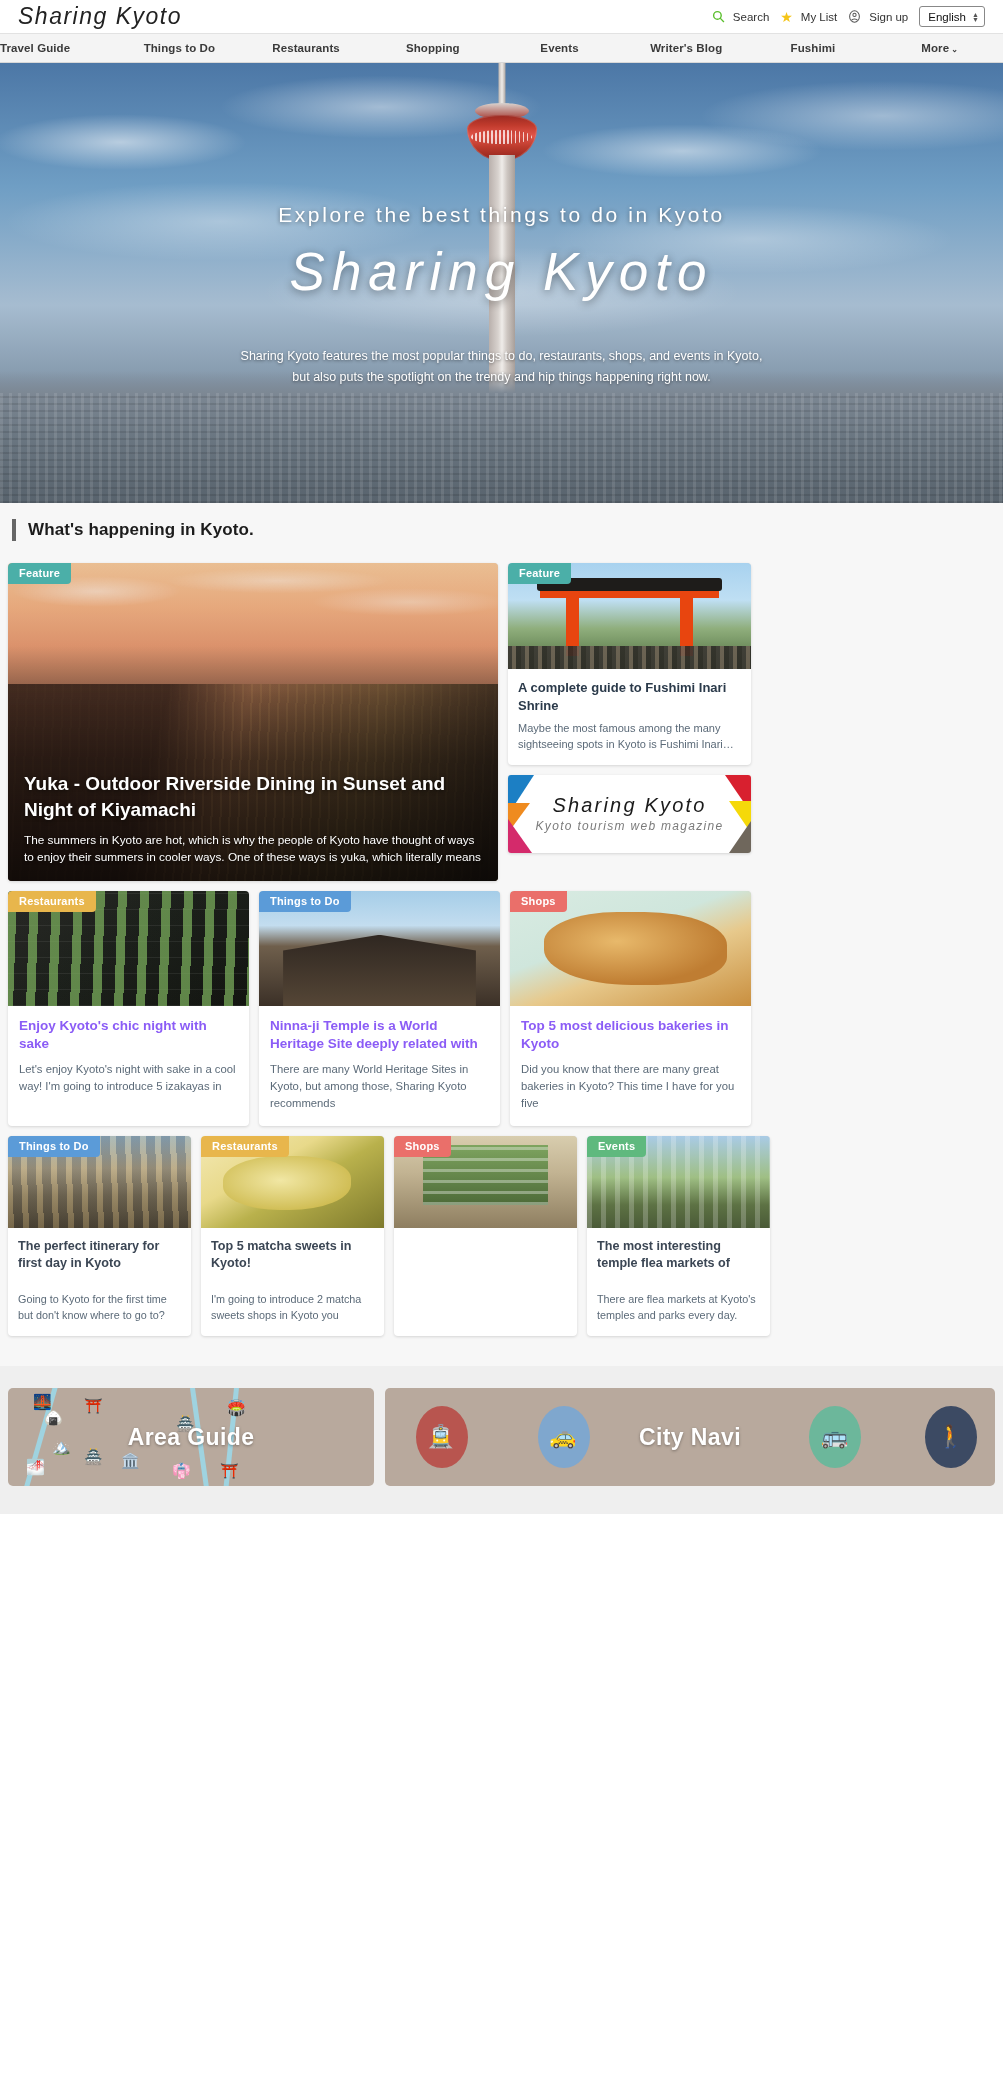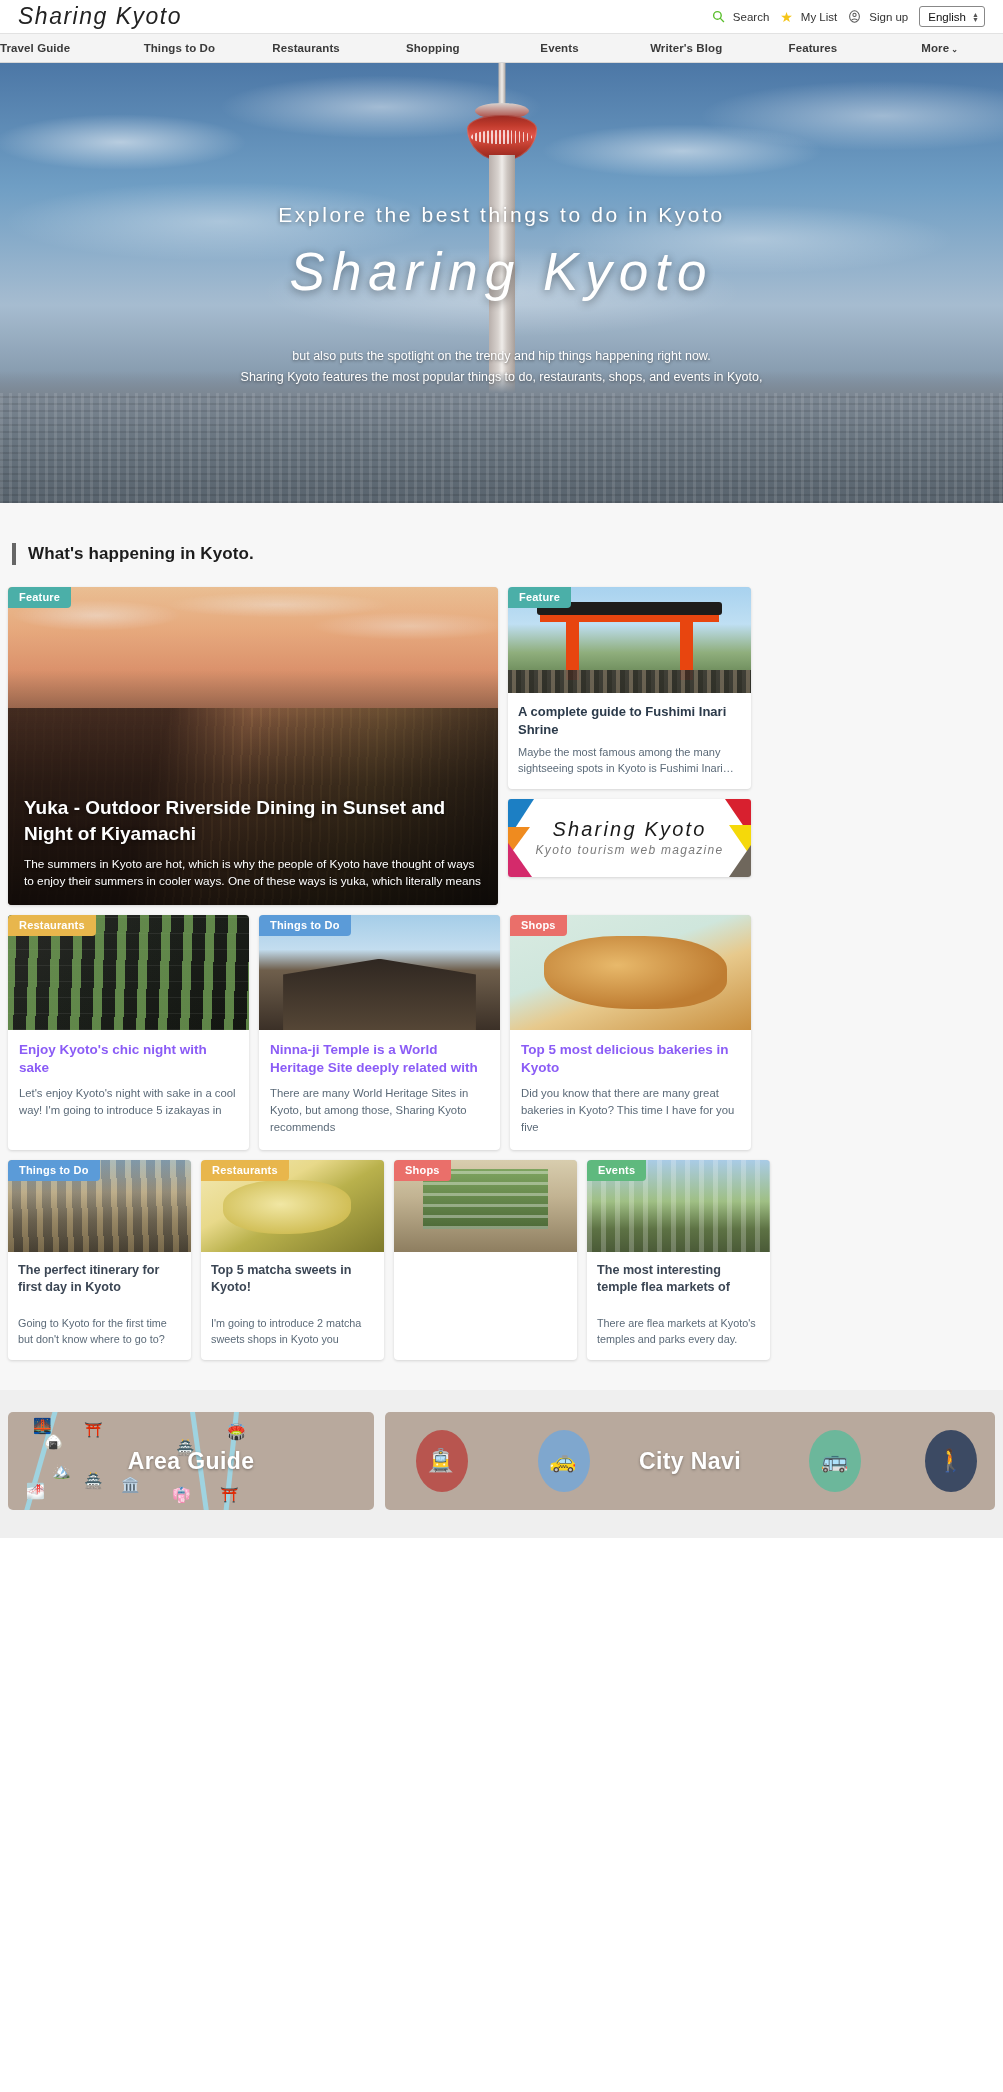--- a/index.html
+++ b/index.html
@@ -166,21 +166,21 @@
   .hero-desc {
     margin-top: 44px;
     font-size: 12.5px; line-height: 1.65; color: #ffffff;
     text-shadow: 0 1px 3px rgba(0,0,0,.5);
     max-width: 740px;
   }
 
   
   .section {
     background: #f7f7f7;
-    padding: 40px 8px 20px;
+    padding: 16px 8px 20px;
   }
   .sec-head {
     display: flex; align-items: center; gap: 12px;
     margin: 0 0 22px 4px;
   }
   .sec-bar { width: 4px; height: 22px; background: #666; display:block; }
   .sec-title { font-size: 17px; font-weight: bold; color: #1c1c1c; letter-spacing: .1px; }
 
   .row { display: flex; gap: 10px; margin-bottom: 10px; }
 
@@ -379,43 +379,43 @@
   </div>
 </div>
 
 <div class="nav">
   <div class="nav-item">Travel Guide</div>
   <div class="nav-item">Things to Do</div>
   <div class="nav-item">Restaurants</div>
   <div class="nav-item">Shopping</div>
   <div class="nav-item">Events</div>
   <div class="nav-item">Writer's Blog</div>
-  <div class="nav-item">Features</div>
+  <div class="nav-item">Fushimi</div>
   <div class="nav-item">
     <span>More</span><span class="caret">⌄</span>
   </div>
 </div>
 
 <div class="hero">
   <div class="sky-clouds"></div>
   <div class="tower">
     <div class="mast"></div>
       <div class="obs-top"></div>
       <div class="obs"></div>
     <div class="shaft"></div>
       <div class="base"></div>
   </div>
   <div class="city-sky-edge"></div>
   <div class="city"></div>
   <div class="hero-content">
     <div class="hero-sub">Explore the best things to do in Kyoto</div>
     <div class="hero-title">Sharing Kyoto</div>
     <div class="hero-desc">
+      <div>Sharing Kyoto features the most popular things to do, restaurants, shops, and events in Kyoto,</div>
       <div>but also puts the spotlight on the trendy and hip things happening right now.</div>
-      <div>Sharing Kyoto features the most popular things to do, restaurants, shops, and events in Kyoto,</div>
     </div>
   </div>
 </div>
 
 <div class="section">
 
   <div class="sec-head">
     <span class="sec-bar"></span>
     <span class="sec-title">What's happening in Kyoto.</span>
   </div>

